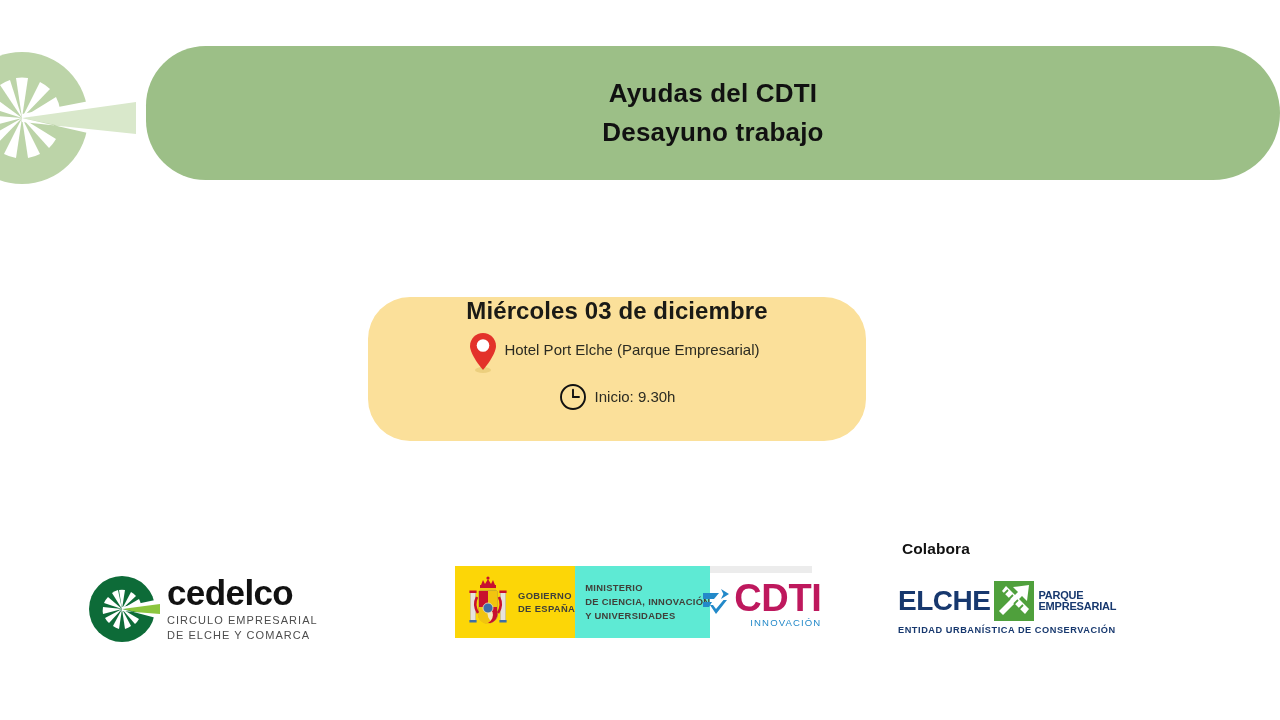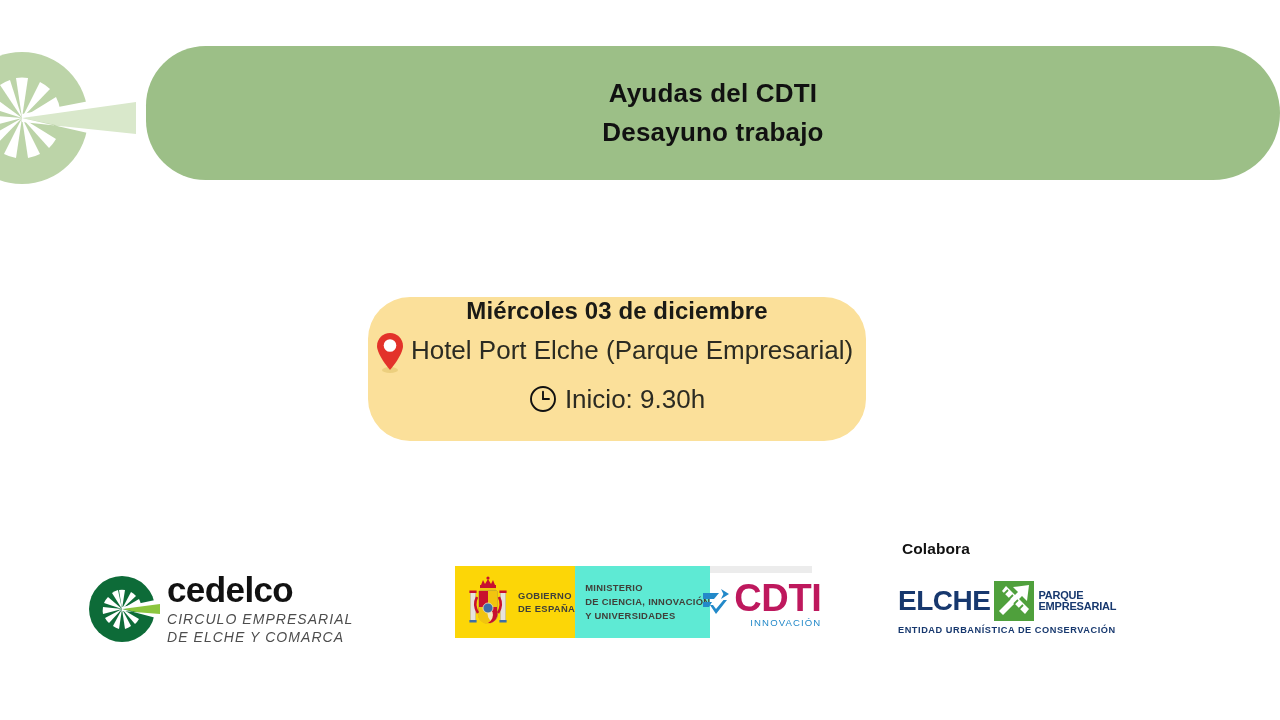--- a/index.html
+++ b/index.html
@@ -80,21 +80,21 @@
     font-weight: bold;
     letter-spacing: .1px;
     margin-bottom: 3px;
     white-space: nowrap;
   }
   .info-row {
     display: flex;
     align-items: center;
     justify-content: center;
     gap: 4px;
-    font-size: 26px;
+    font-size: 15px;
     color: #2b2b22;
     white-space: nowrap;
     line-height: 1.25;
   }
   #venue-row { margin-left: -6px; }
   #time-row { margin-top: 10px; }
   .pin-icon  { width: 30px; height: 42px; flex: 0 0 auto; margin-right: 2px; margin-top: 3px;}
   .clock-icon{ width: 28px; height: 28px; flex: 0 0 auto; margin-right: 4px; }
 
   
@@ -112,26 +112,25 @@
   #cedelco-words { display: flex; flex-direction: column; justify-content: flex-end; }
   #cedelco-wordmark {
     font-size: 35px;
     font-weight: bold;
     color: #111111;
     letter-spacing: -0.6px;
     line-height: 1;
     margin-bottom: 3px;
   }
   .cedelco-sub {
-    font-size: 14px;
+    font-size: 11px;
     color: #4d4d4d;
     letter-spacing: 1.05px;
     line-height: 1.32;
     white-space: nowrap;
-    font-style: italic;
   }
 
   
   #gov-strip {
     position: absolute;
     left: 455px;
     top: 566px;
     width: 350px;
     height: 72px;
     display: flex;

